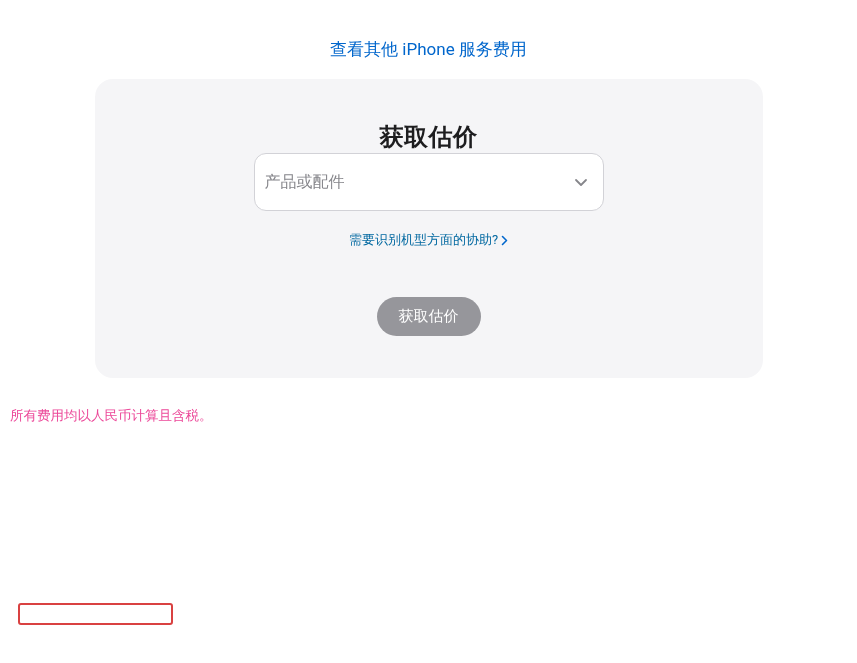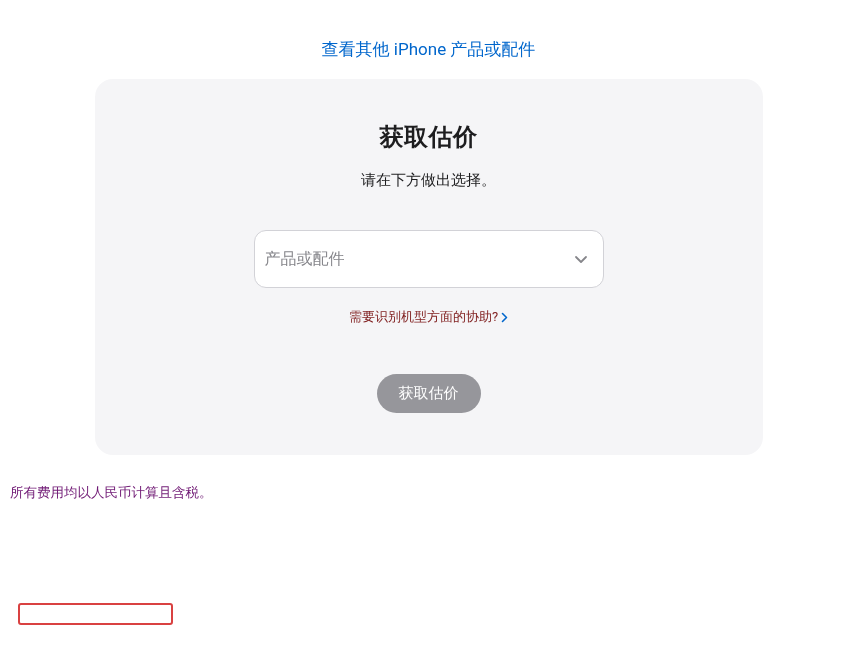--- a/index.html
+++ b/index.html
@@ -79,21 +79,21 @@
     .chevron svg {
       width: 14px;
       height: 14px;
       display: block;
     }
     .help-link {
       text-align: center;
       margin-top: 18px;
     }
     .help-link a {
-      color: #7f1d1d;
+      color: #0369a1;
       text-decoration: none;
       font-size: 13px;
       display: inline-flex;
       align-items: center;
       gap: 3px;
     }
     .help-link svg {
       width: 7px;
       height: 11px;
     }
@@ -107,21 +107,21 @@
       border: none;
       border-radius: 20px;
       padding: 10px 22px;
       font-size: 15px;
       font-weight: 400;
       cursor: pointer;
       opacity: 0.85;
     }
     .footnotes {
       padding: 26px 10px 0 10px;
-      color: #701a75;
+      color: #ec4899;
       font-size: 13.5px;
       line-height: 1.7;
     }
     .footnote-1 {
       margin-bottom: 18px;
     }
     .footnote-2 {
       position: relative;
     }
     .highlight-box {
@@ -132,26 +132,25 @@
       top: 603px;
       width: 155px;
       height: 22px;
       pointer-events: none;
     }
   </style>
 </head>
 <body>
 
 <div class="top-link">
-  <a href="#">查看其他 iPhone 产品或配件</a>
+  <a href="#">查看其他 iPhone 服务费用</a>
 </div>
 
 <div class="card">
   <h2 class="card-title">获取估价</h2>
-  <p class="card-subtitle">请在下方做出选择。</p>
 
   <div class="selects">
     <div class="select-wrapper">
       <div class="select-field">
         <span>产品或配件</span>
       </div>
       <span class="chevron">
         <svg viewBox="0 0 14 14" fill="none" stroke="#86868b" stroke-width="1.8" stroke-linecap="round" stroke-linejoin="round">
           <polyline points="2,5 7,10 12,5"></polyline>
         </svg>

